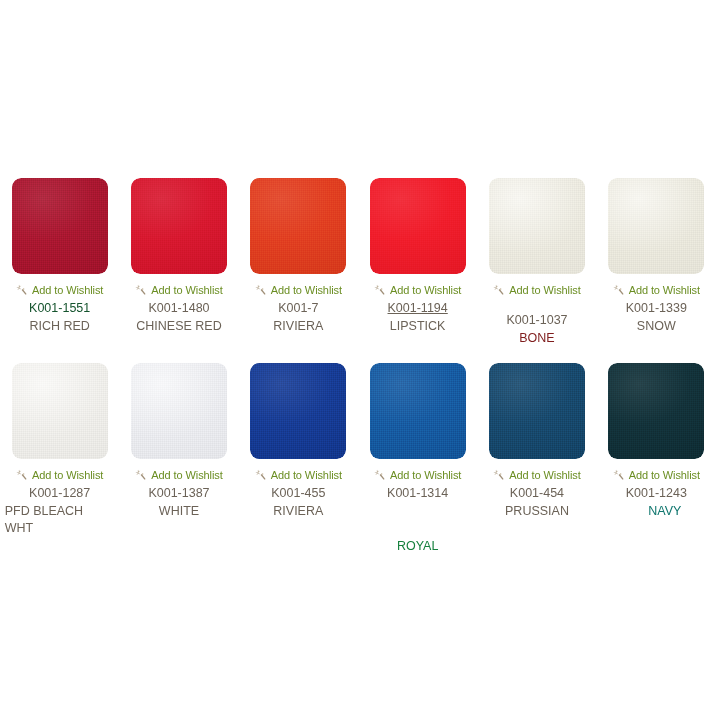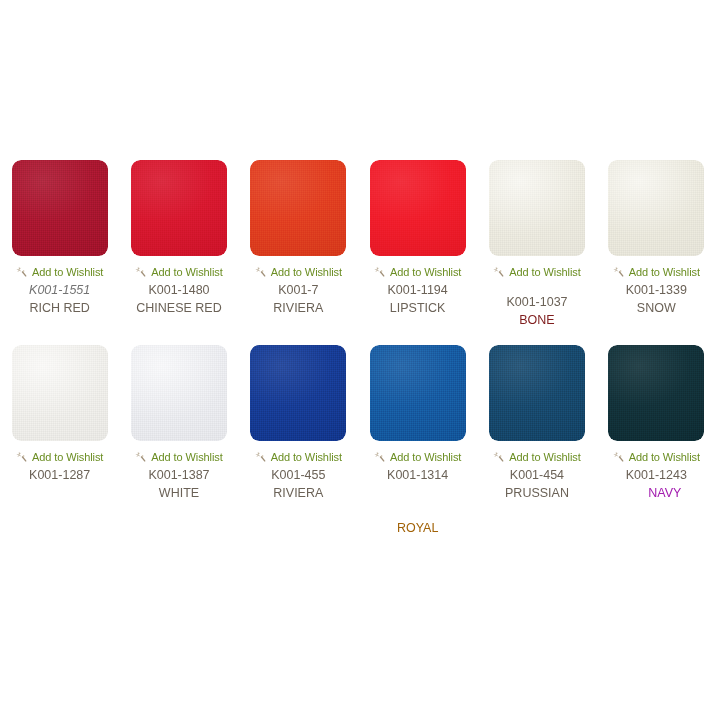--- a/index.html
+++ b/index.html
@@ -12,21 +12,21 @@
     width: 716px;
     height: 716px;
     overflow: hidden;
     font-family: "Liberation Sans", sans-serif;
     -webkit-font-smoothing: antialiased;
   }
 
   #swatch-grid {
     position: absolute;
     left: 0;
-    top: 160px;
+    top: 178px;
     width: 716px;
     display: grid;
     grid-template-columns: repeat(6, 119.333px);
     row-gap: 16px;
   }
 
   .swatch-cell {
     width: 119.333px;
     display: flex;
     flex-direction: column;
@@ -151,21 +151,21 @@
         <path d="M6.7 4.9 L7.7 4.0 L8.6 5.1 L7.6 5.9 Z" fill="#cbbda6"></path>
         <path d="M3.0 0.7 L3.9 3.0 L3.1 3.4 Z" fill="#9b8a72"></path>
         <path d="M0.4 3.0 L2.9 3.5 L2.7 4.3 Z" fill="#9b8a72"></path>
         <path d="M5.3 1.5 L3.6 3.6 L3.0 3.0 Z" fill="#b5a68e"></path>
         <path d="M1.2 6.0 L3.0 4.1 L3.6 4.7 Z" fill="#b5a68e"></path>
         <path d="M5.2 5.6 L3.3 4.4 L3.6 3.8 Z" fill="#9b8a72"></path>
         <path d="M2.6 0.9 L3.6 2.9 L3.0 3.2 Z" fill="#cbbda6"></path>
       </svg>
       <span class="wishlist-label" style="color: rgb(107, 142, 35);">Add to Wishlist</span>
     </div>
-    <div class="swatch-code" style="color: #737373; font-style: italic;">K001-1551</div>
+    <div class="swatch-code" style="color: #14532d;">K001-1551</div>
     <div class="swatch-name" style="color: rgb(107, 98, 87);">RICH RED</div>
   </div>
     <div class="swatch-cell">
     <div class="chip-wrap">
       <div class="chip">
         <div class="chip-base" style="background: rgb(214, 19, 42);"></div>
         <div class="chip-weave"></div>
         <div class="chip-sheen"></div>
       </div>
     </div>
@@ -223,21 +223,21 @@
         <path d="M6.7 4.9 L7.7 4.0 L8.6 5.1 L7.6 5.9 Z" fill="#cbbda6"></path>
         <path d="M3.0 0.7 L3.9 3.0 L3.1 3.4 Z" fill="#9b8a72"></path>
         <path d="M0.4 3.0 L2.9 3.5 L2.7 4.3 Z" fill="#9b8a72"></path>
         <path d="M5.3 1.5 L3.6 3.6 L3.0 3.0 Z" fill="#b5a68e"></path>
         <path d="M1.2 6.0 L3.0 4.1 L3.6 4.7 Z" fill="#b5a68e"></path>
         <path d="M5.2 5.6 L3.3 4.4 L3.6 3.8 Z" fill="#9b8a72"></path>
         <path d="M2.6 0.9 L3.6 2.9 L3.0 3.2 Z" fill="#cbbda6"></path>
       </svg>
       <span class="wishlist-label" style="color: rgb(107, 142, 35);">Add to Wishlist</span>
     </div>
-    <div class="swatch-code" style="color: rgb(107, 98, 87);">K001-1194</div>
+    <div class="swatch-code" style="color: rgb(107, 98, 87); text-decoration: underline;">K001-1194</div>
     <div class="swatch-name" style="color: rgb(107, 98, 87);">LIPSTICK</div>
   </div>
     <div class="swatch-cell">
     <div class="chip-wrap">
       <div class="chip is-light">
         <div class="chip-base" style="background: rgb(243, 241, 230);"></div>
         <div class="chip-weave"></div>
         <div class="chip-sheen"></div>
       </div>
     </div>
@@ -296,20 +296,21 @@
         <path d="M3.0 0.7 L3.9 3.0 L3.1 3.4 Z" fill="#9b8a72"></path>
         <path d="M0.4 3.0 L2.9 3.5 L2.7 4.3 Z" fill="#9b8a72"></path>
         <path d="M5.3 1.5 L3.6 3.6 L3.0 3.0 Z" fill="#b5a68e"></path>
         <path d="M1.2 6.0 L3.0 4.1 L3.6 4.7 Z" fill="#b5a68e"></path>
         <path d="M5.2 5.6 L3.3 4.4 L3.6 3.8 Z" fill="#9b8a72"></path>
         <path d="M2.6 0.9 L3.6 2.9 L3.0 3.2 Z" fill="#cbbda6"></path>
       </svg>
       <span class="wishlist-label" style="color: rgb(107, 142, 35);">Add to Wishlist</span>
     </div>
     <div class="swatch-code" style="color: rgb(107, 98, 87);">K001-1287</div>
+    <div class="swatch-name" style="color: rgb(107, 98, 87);">PFD BLEACH WHT</div>
   </div>
     <div class="swatch-cell">
     <div class="chip-wrap">
       <div class="chip is-light">
         <div class="chip-base" style="background: rgb(242, 243, 247);"></div>
         <div class="chip-weave"></div>
         <div class="chip-sheen"></div>
       </div>
     </div>
     <div class="wishlist-row">
@@ -367,21 +368,21 @@
         <path d="M3.0 0.7 L3.9 3.0 L3.1 3.4 Z" fill="#9b8a72"></path>
         <path d="M0.4 3.0 L2.9 3.5 L2.7 4.3 Z" fill="#9b8a72"></path>
         <path d="M5.3 1.5 L3.6 3.6 L3.0 3.0 Z" fill="#b5a68e"></path>
         <path d="M1.2 6.0 L3.0 4.1 L3.6 4.7 Z" fill="#b5a68e"></path>
         <path d="M5.2 5.6 L3.3 4.4 L3.6 3.8 Z" fill="#9b8a72"></path>
         <path d="M2.6 0.9 L3.6 2.9 L3.0 3.2 Z" fill="#cbbda6"></path>
       </svg>
       <span class="wishlist-label" style="color: rgb(107, 142, 35);">Add to Wishlist</span>
     </div>
     <div class="swatch-code" style="color: rgb(107, 98, 87);">K001-1314</div>
-    <div class="swatch-name" style="color: #a16207; margin-top: 36px;">ROYAL</div>
+    <div class="swatch-name" style="color: #15803d; margin-top: 36px;">ROYAL</div>
   </div>
     <div class="swatch-cell">
     <div class="chip-wrap">
       <div class="chip">
         <div class="chip-base" style="background: rgb(19, 68, 104);"></div>
         <div class="chip-weave"></div>
         <div class="chip-sheen"></div>
       </div>
     </div>
     <div class="wishlist-row">
@@ -415,15 +416,15 @@
         <path d="M3.0 0.7 L3.9 3.0 L3.1 3.4 Z" fill="#9b8a72"></path>
         <path d="M0.4 3.0 L2.9 3.5 L2.7 4.3 Z" fill="#9b8a72"></path>
         <path d="M5.3 1.5 L3.6 3.6 L3.0 3.0 Z" fill="#b5a68e"></path>
         <path d="M1.2 6.0 L3.0 4.1 L3.6 4.7 Z" fill="#b5a68e"></path>
         <path d="M5.2 5.6 L3.3 4.4 L3.6 3.8 Z" fill="#9b8a72"></path>
         <path d="M2.6 0.9 L3.6 2.9 L3.0 3.2 Z" fill="#cbbda6"></path>
       </svg>
       <span class="wishlist-label" style="color: rgb(107, 142, 35);">Add to Wishlist</span>
     </div>
     <div class="swatch-code" style="color: rgb(107, 98, 87); text-align: right;">K001-1243</div>
-    <div class="swatch-name" style="color: #a21caf; padding-left: 17px;">NAVY</div>
+    <div class="swatch-name" style="color: #0f766e; padding-left: 17px;">NAVY</div>
   </div>
   </div>
 
 </body></html>

